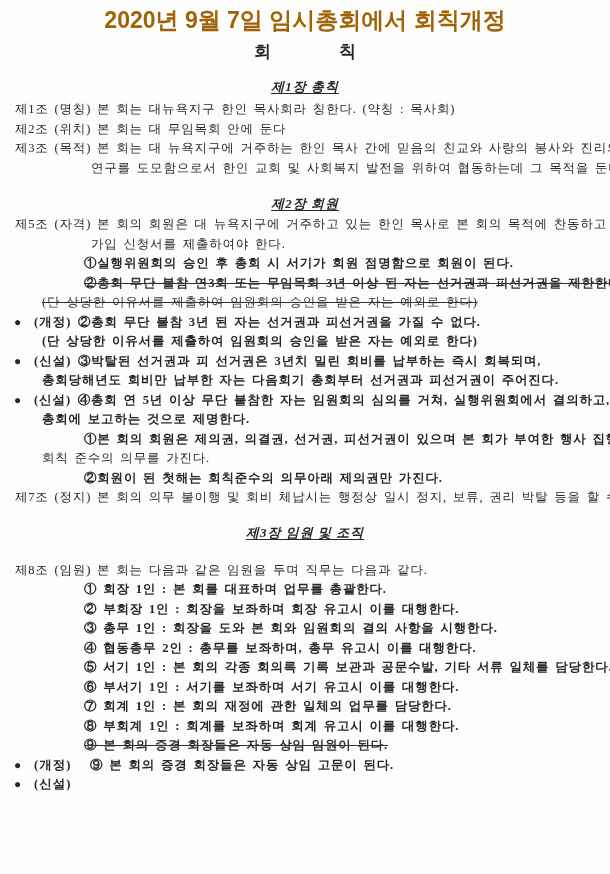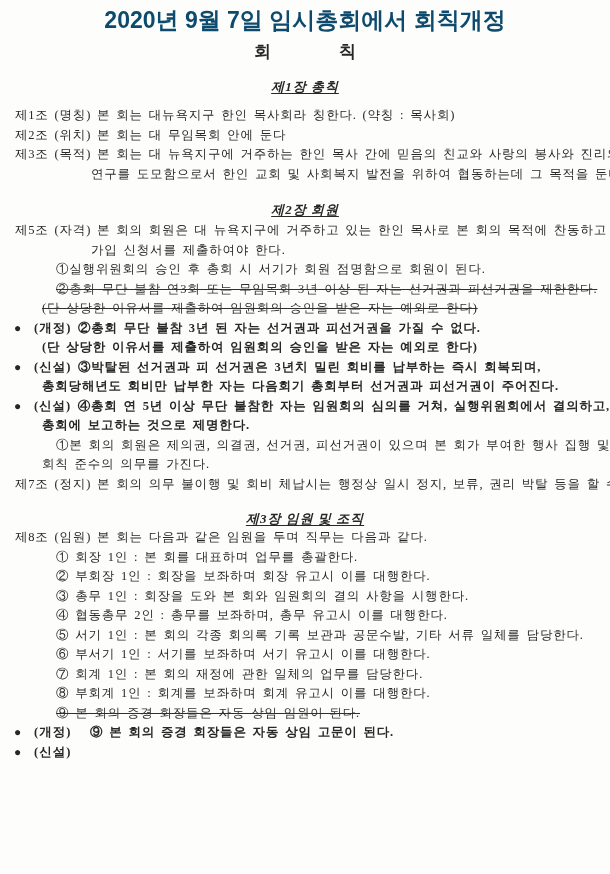--- a/index.html
+++ b/index.html
@@ -12,21 +12,21 @@
     font-family:"Liberation Serif","DejaVu Serif",serif;
     color:#272727;
   }
   .title {
     margin-top:6px;
     text-align:center;
     font-family:"Liberation Sans","DejaVu Sans",sans-serif;
     font-weight:bold;
     font-size:23px;
     line-height:28px;
-    color:#0c4a6e;
+    color:#a16207;
     letter-spacing:0;
     white-space:nowrap;
   }
   .subtitle {
     margin-top:8px;
     display:flex;
     justify-content:center;
     gap:68px;
     font-size:17px;
     line-height:20px;
@@ -42,34 +42,34 @@
     white-space:nowrap;
   }
   .chapter-heading .u {
     text-decoration:underline;
     text-underline-offset:2px;
     text-decoration-thickness:1.2px;
   }
   .h1 { margin-top:16px; }
   .h2 { margin-top:17px; }
   .h3 { margin-top:16px; }
-  .lines  { margin-top:11px; }
+  .lines  { margin-top:5px; }
   .lines2 { margin-top:3px; }
-  .lines3 { margin-top:1px; }
+  .lines3 { margin-top:20px; }
   .gap-a6 { margin-top:48px; }
   .line {
     font-size:12.5px;
     line-height:19.5px;
     letter-spacing:0.8px;
     word-spacing:2px;
     white-space:nowrap;
   }
   .art  { padding-left:15px; }
   .cont { padding-left:91px; }
-  .item { padding-left:56px; }
+  .item { padding-left:84px;font-weight:bold; }
   .note { padding-left:42px; }
   .b { font-weight:bold; }
   .strike {
     text-decoration:line-through;
     text-decoration-thickness:1.3px;
     color:#303030;
   }
   .amend {
     display:flex;
     padding-left:14px;
@@ -130,20 +130,21 @@
 
       <div class="line amend">
         <span class="bullet">●</span>
         <span class="marker">(신설)</span>
         <span class="atext">④총회 연 5년 이상 무단 불참한 자는 임원회의 심의를 거쳐, 실행위원회에서 결의하고,</span>
       </div>
       <div class="line note b">총회에 보고하는 것으로 제명한다.</div>
 
       <div class="line item">①본 회의 회원은 제의권, 의결권, 선거권, 피선거권이 있으며 본 회가 부여한 행사 집행 및</div>
       <div class="line note">회칙 준수의 의무를 가진다.</div>
+      <div class="line item">②회원이 된 첫해는 회칙준수의 의무아래 제의권만 가진다.</div>
       <div class="line art">제7조 (정지) 본 회의 의무 불이행 및 회비 체납시는 행정상 일시 정지, 보류, 권리 박탈 등을 할 수 있다.</div>
     </div>
   </section>
 
   <section>
     <div class="chapter-heading h3">
       <span class="u">제3장 임원 및 조직</span>
     </div>
     <div class="lines3">
       <div class="line art">제8조 (임원) 본 회는 다음과 같은 임원을 두며 직무는 다음과 같다.</div>

